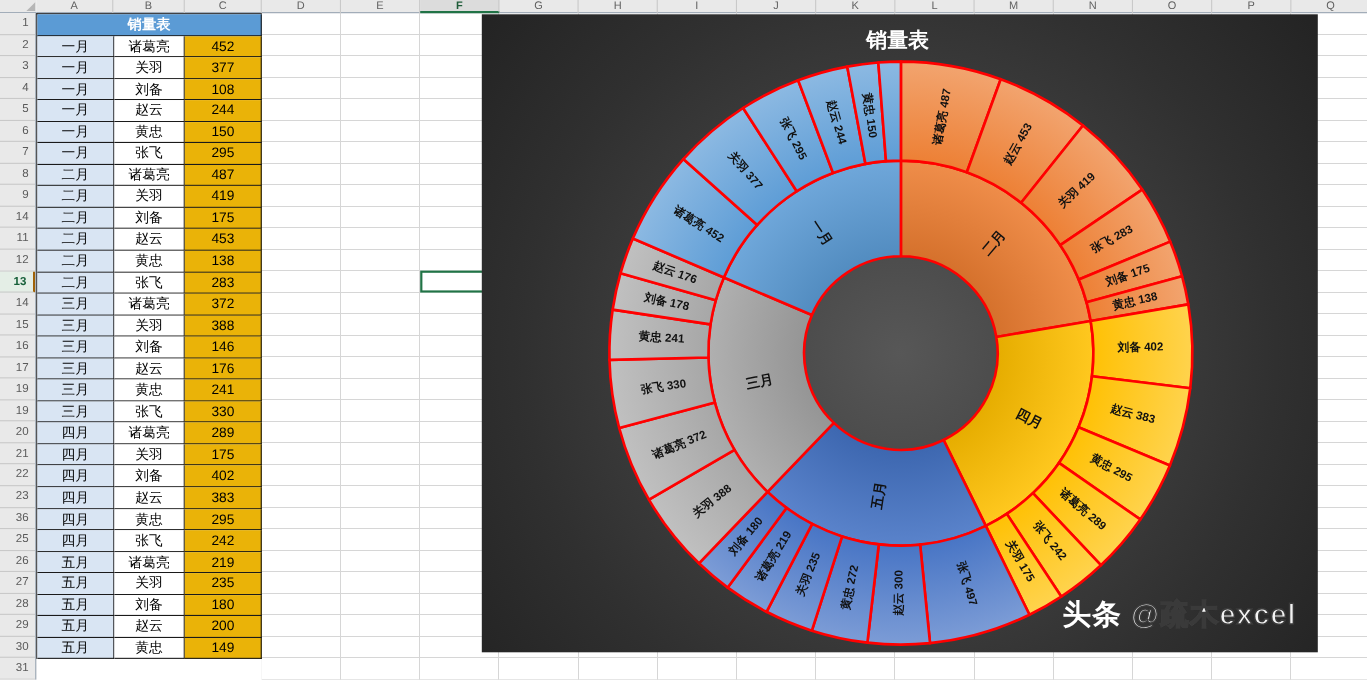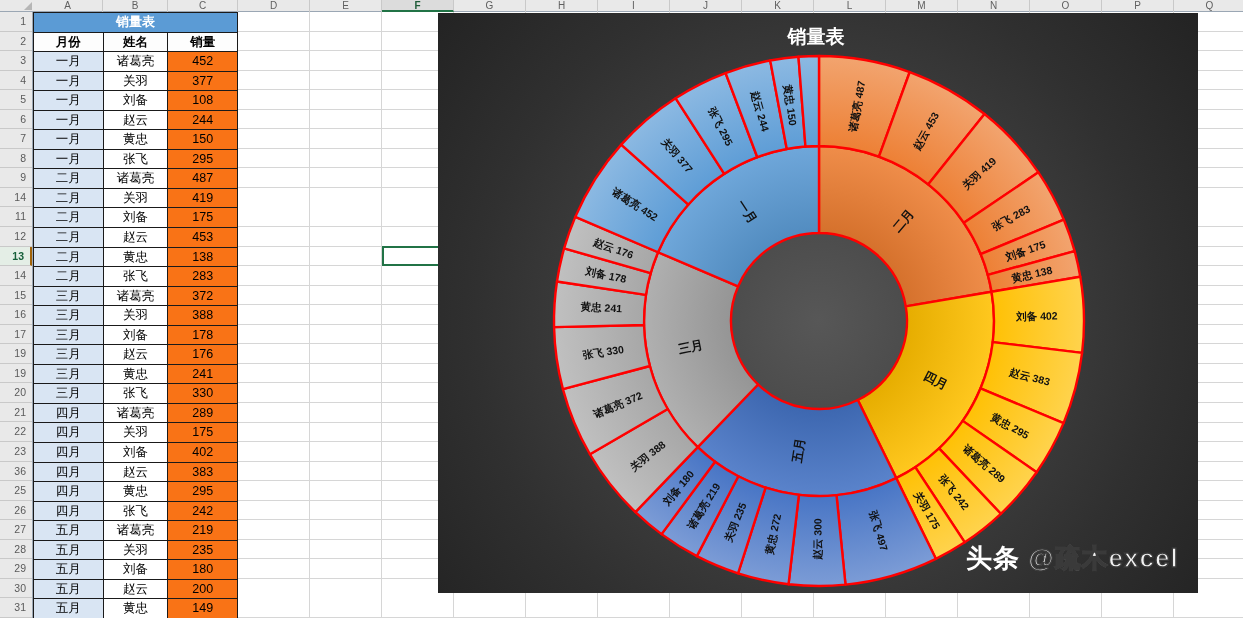--- a/index.html
+++ b/index.html
@@ -49,21 +49,21 @@
     border-left:1px solid #1a1a1a;border-top:1px solid #1a1a1a;box-sizing:border-box;
     font-size:12.5px;color:#000;
   }
   .trow{display:flex;height:19.55px;box-sizing:border-box;}
   .tcell{
     box-sizing:border-box;height:19.55px;line-height:18px;text-align:center;
     border-right:1px solid #1a1a1a;border-bottom:1px solid #1a1a1a;overflow:hidden;
   }
   .ca{width:70px;background:#d9e5f3;}
   .cb{width:65px;background:#ffffff;}
-  .cc{width:70px;background:#f97316;}
+  .cc{width:70px;background:#eab308;}
   #tabletitle{
     height:19.55px;box-sizing:border-box;border-right:1px solid #1a1a1a;border-bottom:1px solid #1a1a1a;
     color:#fff;font-weight:bold;text-align:center;line-height:18px;font-size:13px;
   }
   .hdr .tcell{background:#fdfdfd;font-weight:bold;}
   
   #activecell{
     position:absolute;left:382px;top:245.6px;width:64px;height:20.5px;z-index:1;
     background:#fff;border:2px solid #217346;box-sizing:border-box;
   }
@@ -143,25 +143,20 @@
     <div class="rowh">27</div>
     <div class="rowh">28</div>
     <div class="rowh">29</div>
     <div class="rowh">30</div>
     <div class="rowh">31</div>
     <div class="rowh">32</div>
   </div>
 
 <div id="sheettable">
   <div id="tabletitle" style="background: rgb(91, 155, 213);">销量表</div>
-  <div class="trow hdr" id="tableheadrow">
-      <div class="tcell ca">月份</div>
-      <div class="tcell cb">姓名</div>
-      <div class="tcell cc">销量</div>
-    </div>
   <div id="tablebody">
       <div class="trow">
         <div class="tcell ca">一月</div>
         <div class="tcell cb">诸葛亮</div>
         <div class="tcell cc">452</div>
       </div>
       <div class="trow">
         <div class="tcell ca">一月</div>
         <div class="tcell cb">关羽</div>
         <div class="tcell cc">377</div>
@@ -222,21 +217,21 @@
         <div class="tcell cc">372</div>
       </div>
       <div class="trow">
         <div class="tcell ca">三月</div>
         <div class="tcell cb">关羽</div>
         <div class="tcell cc">388</div>
       </div>
       <div class="trow">
         <div class="tcell ca">三月</div>
         <div class="tcell cb">刘备</div>
-        <div class="tcell cc">178</div>
+        <div class="tcell cc">146</div>
       </div>
       <div class="trow">
         <div class="tcell ca">三月</div>
         <div class="tcell cb">赵云</div>
         <div class="tcell cc">176</div>
       </div>
       <div class="trow">
         <div class="tcell ca">三月</div>
         <div class="tcell cb">黄忠</div>
         <div class="tcell cc">241</div>

